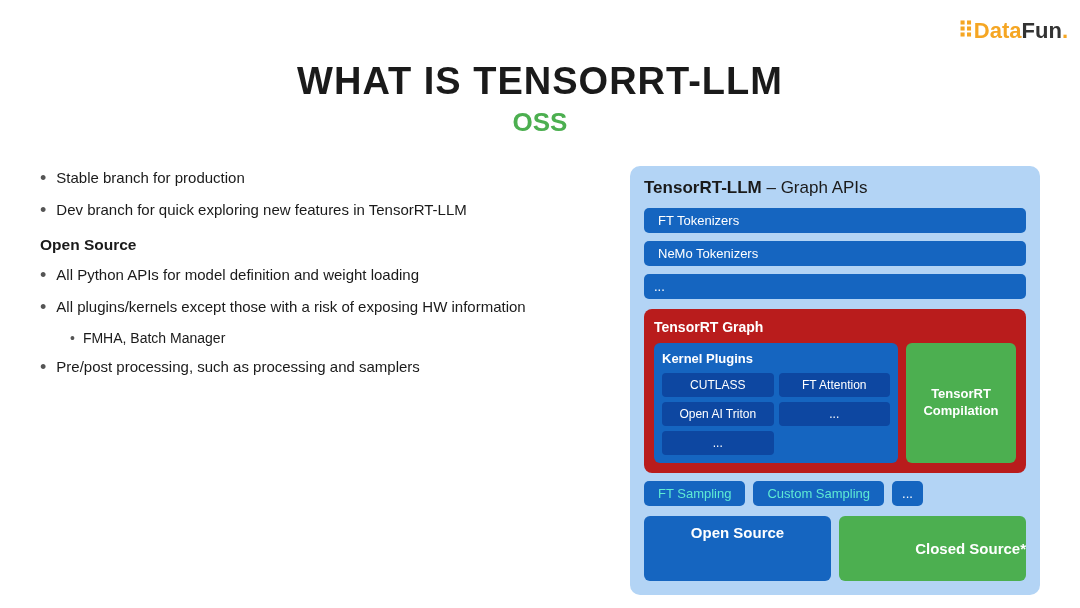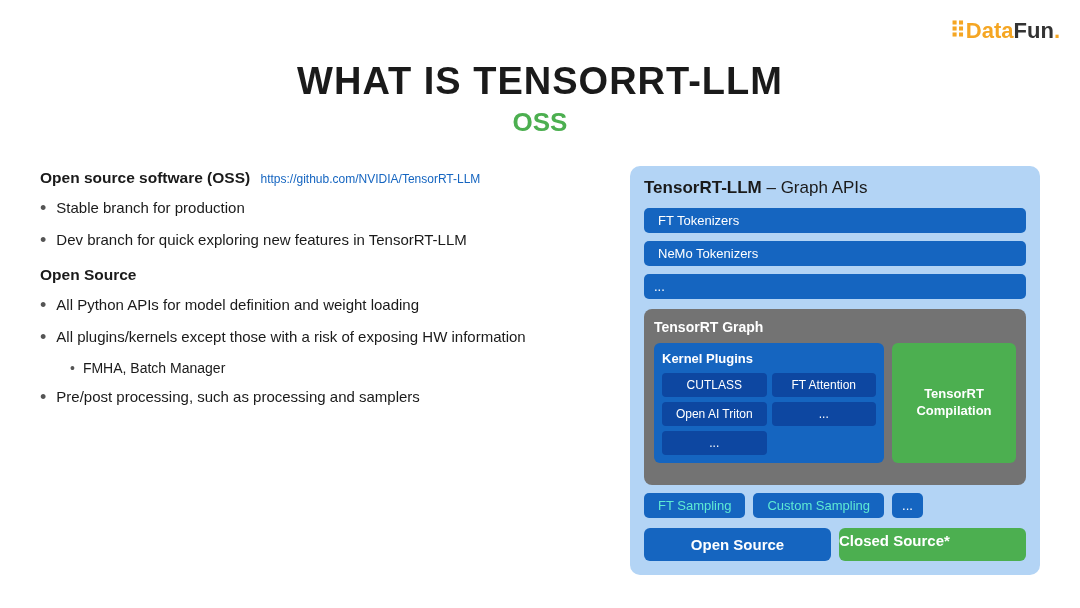--- a/index.html
+++ b/index.html
@@ -8,21 +8,21 @@
       background: #fff;
       width: 1080px;
       height: 608px;
       overflow: hidden;
       position: relative;
     }
 
     .logo {
       position: absolute;
       top: 18px;
-      right: 20px;
+      right: 12px;
       font-size: 22px;
       font-weight: bold;
     }
     .logo-dots {
       color: #f5a623;
       font-size: 22px;
     }
     .logo-data {
       color: #f5a623;
       font-weight: bold;
@@ -156,23 +156,23 @@
     }
     .tok-btn-dots {
       background: #1565c0;
       color: #fff;
       border-radius: 5px;
       padding: 5px 10px;
       font-size: 13px;
     }
 
     .tensorrt-graph {
-      background: #737373;
+      background: #b91c1c;
       border-radius: 8px;
-      padding: 10px 10px 22px 10px;
+      padding: 10px 10px 10px 10px;
       margin-bottom: 8px;
     }
 
     .tg-title {
       font-weight: bold;
       color: #fff;
       font-size: 14px;
       margin-bottom: 8px;
     }
 
@@ -212,21 +212,21 @@
       border-radius: 4px;
       padding: 5px 6px;
       font-size: 12px;
       text-align: center;
     }
 
     .tensorrt-compilation {
       background: #4caf50;
       border-radius: 6px;
       padding: 10px 8px;
-      width: 124px;
+      width: 110px;
       display: flex;
       align-items: center;
       justify-content: center;
       flex-direction: column;
     }
     .tc-label {
       color: #fff;
       font-weight: bold;
       font-size: 13px;
       text-align: center;
@@ -266,45 +266,41 @@
       padding: 8px 0;
       font-size: 15px;
       font-weight: bold;
       text-align: center;
       flex: 1;
     }
     .closed-source-btn {
       background: #4caf50;
       color: #fff;
       border-radius: 6px;
-      padding: 4px 0;
+      padding: 24px 0;
       font-size: 15px;
       font-weight: bold;
-      text-align: left;
+      text-align: right;
       flex: 1;
     }
   </style>
 </head>
 <body>
 
 <div class="logo">
   <span class="logo-dots">⠿</span><span class="logo-data">Data</span><span class="logo-fun">Fun</span><span class="logo-period">.</span>
 </div>
 
 <h1 class="main-title">WHAT IS TENSORRT-LLM</h1>
 <div class="subtitle">OSS</div>
 
 <div class="content-area">
 
   <div class="left-panel">
 
-    <div class="oss-header">
-      <span>Open source software (OSS)</span>
-      <a style="color:#1565c0;font-weight:normal;font-size:12px;text-decoration:none;margin-left:6px;">https://github.com/NVIDIA/TensorRT-LLM</a>
-    </div>
 
     <ul class="bullet-list">
       <li>
         <span class="bullet-dot">•</span>
         <span>Stable branch for production</span>
       </li>
       <li>
         <span class="bullet-dot">•</span>
         <span>Dev branch for quick exploring new features in TensorRT-LLM</span>
       </li>

